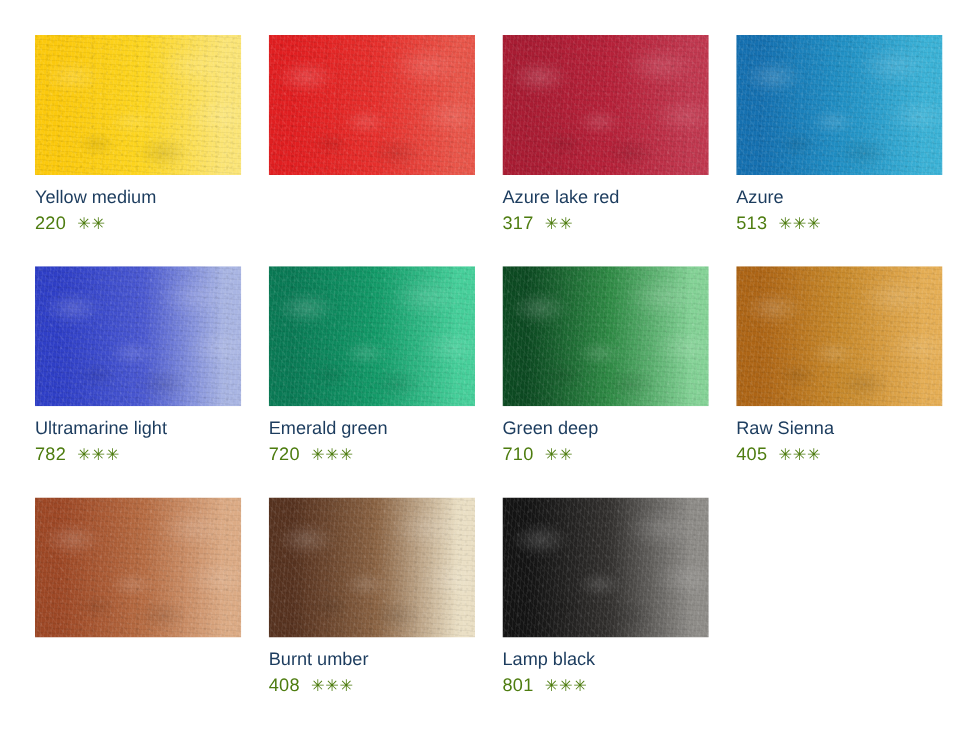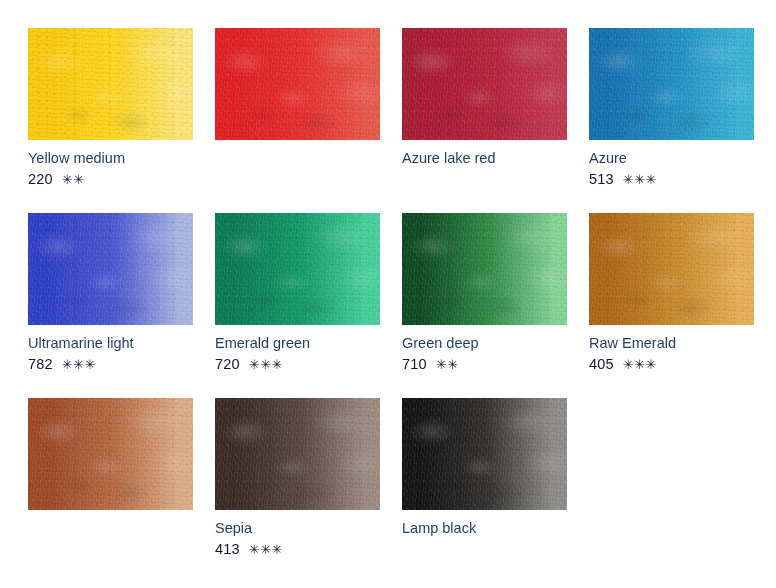--- a/index.html
+++ b/index.html
@@ -81,21 +81,21 @@
   .swatch-name {
     font-size: 14.5px;
     line-height: 18px;
     color: #1c3c5e;
     white-space: nowrap;
   }
   .swatch-meta {
     margin-top: 3px;
     font-size: 14.5px;
     line-height: 18px;
-    color: #0f172a;
+    color: #4d7c0f;
     white-space: nowrap;
   }
   .swatch-code {
     letter-spacing: 0.2px;
   }
   .swatch-stars {
     margin-left: 9px;
     letter-spacing: 0.5px;
     font-size: 13px;
   }
@@ -127,20 +127,21 @@
       </div>
       <div class="swatch-cell">
         <div class="swatch-chip">
           <div class="swatch-wash" style="background: linear-gradient(90deg, rgb(168, 28, 51) 0%, rgb(168, 28, 51) 12%, rgb(181, 33, 57) 52%, rgb(192, 56, 79) 92%, rgb(192, 56, 79) 100%);"></div>
           <div class="grain-a"></div>
           <div class="grain-b"></div>
           <div class="grain-c"></div>
         </div>
         <div class="swatch-caption">
           <div class="swatch-name">Azure lake red</div>
+          <div class="swatch-meta"><span class="swatch-code">317</span><span class="swatch-stars">✳✳</span></div>
         </div>
       </div>
       <div class="swatch-cell">
         <div class="swatch-chip">
           <div class="swatch-wash" style="background: linear-gradient(90deg, rgb(21, 112, 176) 0%, rgb(21, 112, 176) 12%, rgb(33, 144, 196) 52%, rgb(59, 178, 214) 92%, rgb(59, 178, 214) 100%);"></div>
           <div class="grain-a"></div>
           <div class="grain-b"></div>
           <div class="grain-c"></div>
         </div>
         <div class="swatch-caption">
@@ -185,49 +186,50 @@
         </div>
       </div>
       <div class="swatch-cell">
         <div class="swatch-chip">
           <div class="swatch-wash" style="background: linear-gradient(90deg, rgb(173, 101, 22) 0%, rgb(173, 101, 22) 12%, rgb(200, 138, 44) 52%, rgb(229, 174, 85) 92%, rgb(229, 174, 85) 100%);"></div>
           <div class="grain-a"></div>
           <div class="grain-b"></div>
           <div class="grain-c"></div>
         </div>
         <div class="swatch-caption">
-          <div class="swatch-name">Raw Emerald</div>
+          <div class="swatch-name">Raw Sienna</div>
           <div class="swatch-meta"><span class="swatch-code">405</span><span class="swatch-stars">✳✳✳</span></div>
         </div>
       </div>
       <div class="swatch-cell">
         <div class="swatch-chip">
           <div class="swatch-wash" style="background: linear-gradient(90deg, rgb(157, 72, 38) 0%, rgb(157, 72, 38) 12%, rgb(181, 107, 66) 52%, rgb(220, 171, 133) 92%, rgb(220, 171, 133) 100%);"></div>
           <div class="grain-a"></div>
           <div class="grain-b"></div>
           <div class="grain-c"></div>
         </div>
       </div>
       <div class="swatch-cell">
         <div class="swatch-chip">
-          <div class="swatch-wash" style="background: linear-gradient(90deg, rgb(56, 43, 36) 0%, rgb(56, 43, 36) 12%, rgb(88, 71, 64) 52%, rgb(155, 138, 129) 92%, rgb(155, 138, 129) 100%);"></div>
-          <div class="grain-a"></div>
-          <div class="grain-b"></div>
-          <div class="grain-c"></div>
-        </div>
-        <div class="swatch-caption">
-          <div class="swatch-name">Sepia</div>
-          <div class="swatch-meta"><span class="swatch-code">413</span><span class="swatch-stars">✳✳✳</span></div>
+          <div class="swatch-wash" style="background: linear-gradient(90deg, rgb(87, 51, 32) 0%, rgb(87, 51, 32) 12%, rgb(138, 99, 67) 52%, rgb(234, 223, 196) 92%, rgb(234, 223, 196) 100%);"></div>
+          <div class="grain-a"></div>
+          <div class="grain-b"></div>
+          <div class="grain-c"></div>
+        </div>
+        <div class="swatch-caption">
+          <div class="swatch-name">Burnt umber</div>
+          <div class="swatch-meta"><span class="swatch-code">408</span><span class="swatch-stars">✳✳✳</span></div>
         </div>
       </div>
       <div class="swatch-cell">
         <div class="swatch-chip">
           <div class="swatch-wash" style="background: linear-gradient(90deg, rgb(20, 20, 20) 0%, rgb(20, 20, 20) 12%, rgb(51, 49, 47) 52%, rgb(142, 140, 136) 92%, rgb(142, 140, 136) 100%);"></div>
           <div class="grain-a"></div>
           <div class="grain-b"></div>
           <div class="grain-c"></div>
         </div>
         <div class="swatch-caption">
           <div class="swatch-name">Lamp black</div>
+          <div class="swatch-meta"><span class="swatch-code">801</span><span class="swatch-stars">✳✳✳</span></div>
         </div>
       </div>
     </div>
 </div>
 
 </body></html>

